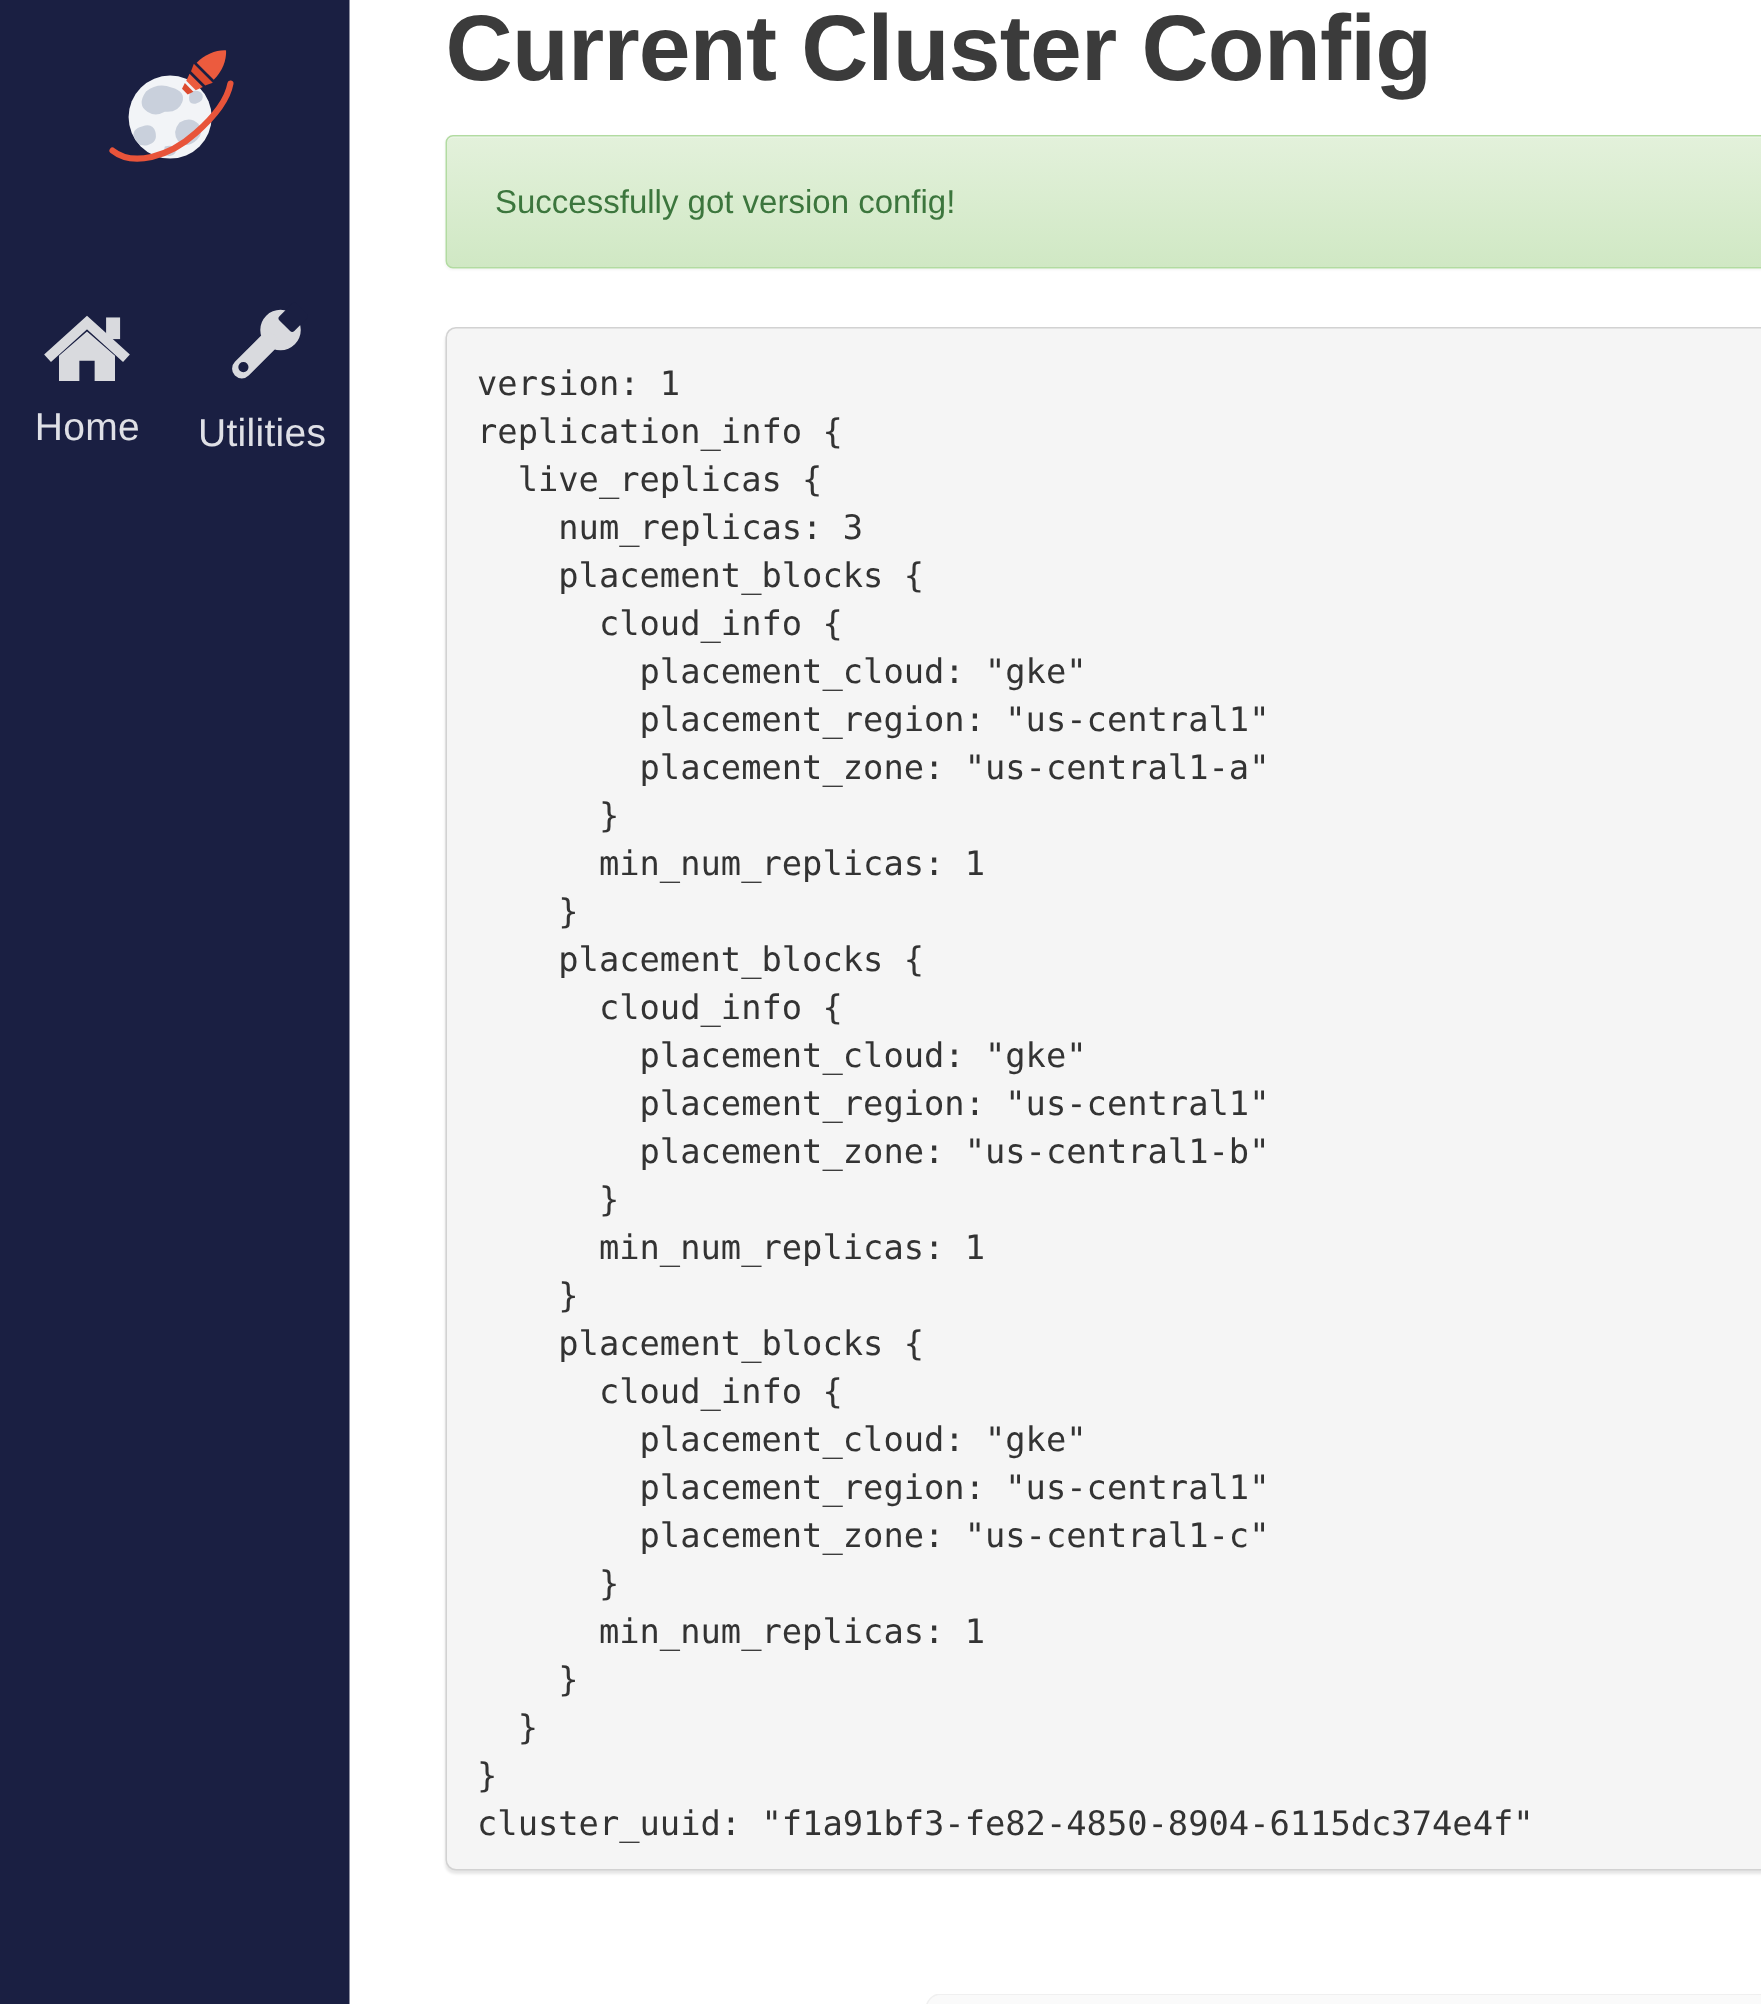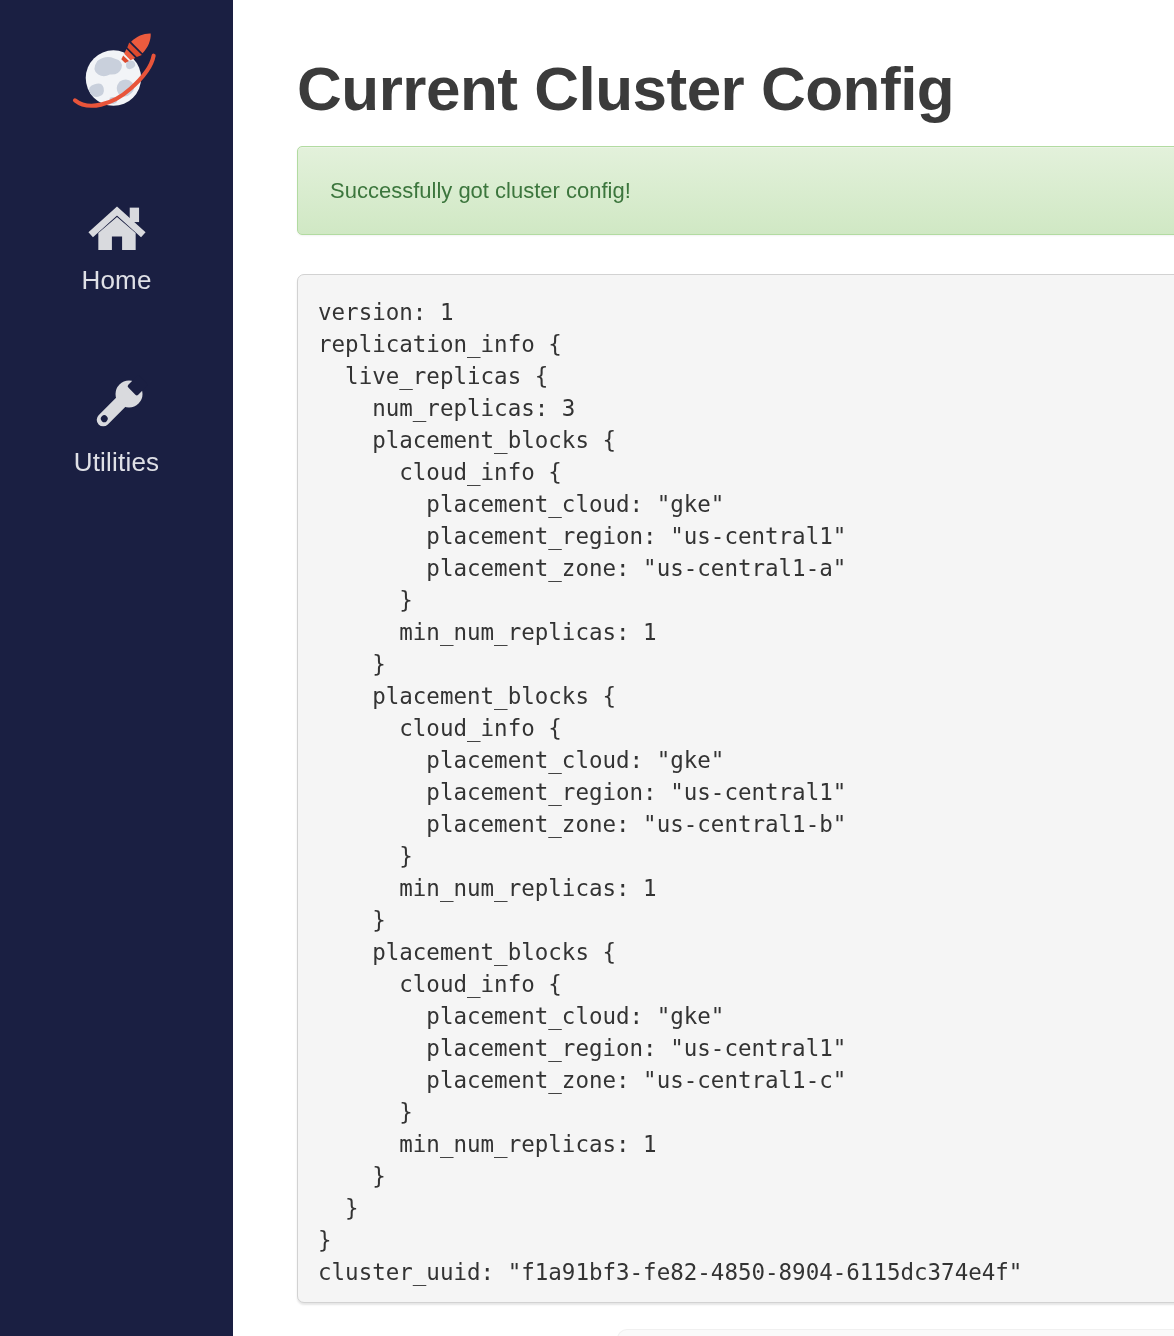--- a/index.html
+++ b/index.html
@@ -30,21 +30,21 @@
     display:flex;flex-direction:column;align-items:center;
   }
   .logo{
     margin-top:28px;
     width:94px;height:84px;
     display:block;
     cursor:pointer;
   }
   .nav{
     margin-top:88px;
-    display:flex;flex-direction:column;align-items:center;
+    display:flex;flex-direction:row;align-items:center;
     width:100%;
   }
   .nav-item{
     display:flex;flex-direction:column;align-items:center;
     margin-bottom:78px;
     text-decoration:none;
     cursor:pointer;
     width:100%;
   }
   .nav-item .icon{display:block;line-height:0;}
@@ -56,21 +56,20 @@
     white-space:nowrap;
   }
 
   
   .main{
     position:absolute;left:233px;top:0;right:0;bottom:0;
     padding:0 0 0 64px;
   }
   h1.page-title{
     margin:0;
-    padding-top:56px;
     font-size:62px;
     font-weight:bold;
     color:var(--title-fg);
     letter-spacing:-0.5px;
     line-height:1.05;
   }
   .alert-success{
     margin-top:25px;
     margin-right:-16px;
     min-height:89px;
@@ -167,21 +166,21 @@
       <span class="label">Utilities</span>
     </a>
 
   </nav>
 </div>
 
 <div class="main">
   <h1 class="page-title">Current Cluster Config</h1>
 
   <div class="alert-success">
-    <span>Successfully got cluster config!</span>
+    <span>Successfully got version config!</span>
   </div>
 
   <pre class="config-block">version: 1
 replication_info {
   live_replicas {
     num_replicas: 3
     placement_blocks {
       cloud_info {
         placement_cloud: "gke"
         placement_region: "us-central1"

